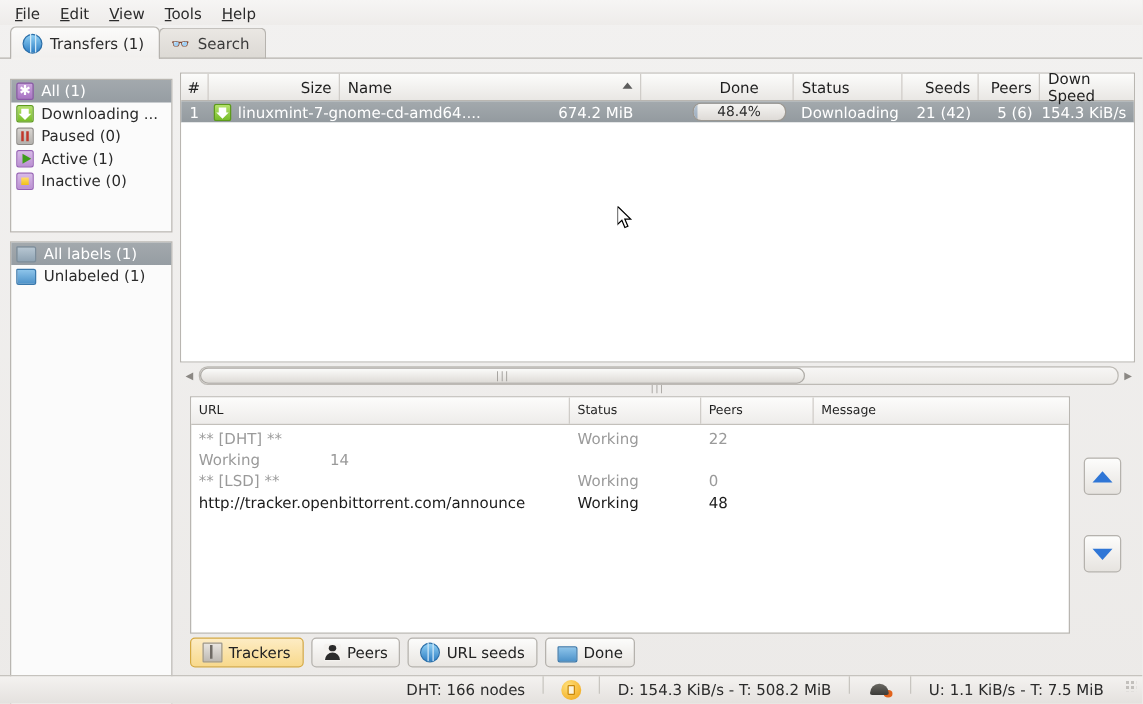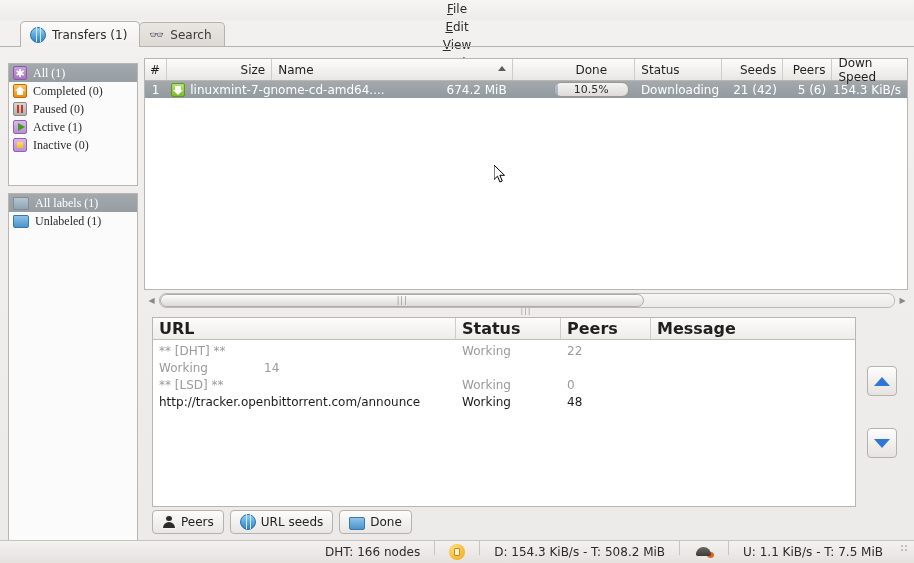--- a/index.html
+++ b/index.html
@@ -7,42 +7,42 @@
     width:914px;height:563px;overflow:hidden;
     font-family:"DejaVu Sans","Liberation Sans",sans-serif;
     font-size:12px;color:#222;
     background:#efefed;
     -webkit-font-smoothing:antialiased;
   }
   #app{position:relative;width:914px;height:563px;
        background:linear-gradient(#f2f1f0,#eceae8);}
 
   
-  .menubar{height:20px;display:flex;align-items:center;padding:0 4px;
-           background:linear-gradient(#f6f5f4,#eeecea);flex-direction:column;}
+  .menubar{height:20px;display:flex;align-items:flex-end;padding:0 4px;
+           background:linear-gradient(#f6f5f4,#eeecea);}
   .menu-item{padding:2px 8px;font-size:12px;color:#2b2b2b;line-height:14px;}
   .menu-item u{text-decoration:underline;}
 
   
-  .tabbar{height:27px;position:relative;padding-left:20px;
+  .tabbar{height:27px;position:relative;padding-left:8px;
           display:flex;align-items:flex-end;}
   .tabbar:after{content:"";position:absolute;left:0;right:0;bottom:0;height:1px;background:#b6b3ae;}
   .tab{height:24px;display:flex;align-items:center;gap:6px;
        padding:0 12px 0 9px;border:1px solid #b6b3ae;border-bottom:none;
        border-radius:5px 5px 0 0;position:relative;font-size:12px;color:#2b2b2b;}
   .tab.active{background:linear-gradient(#fbfbfa,#f1efed);z-index:3;height:25px;}
   .tab.active:after{content:"";position:absolute;left:0;right:0;bottom:-1px;height:2px;background:#f3f1ef;}
   .tab.inactive{background:linear-gradient(#eae7e3,#dcd9d4);margin-left:-1px;color:#3a3a3a;}
 
   
   .body-wrap{position:absolute;left:0;right:0;top:57px;bottom:26px;display:flex;}
 
   
   .sidebar{width:144px;padding:6px 6px 6px 8px;box-sizing:border-box;}
-  .side-panel{border:1px solid #b9b6b1;background:#fbfbfb;box-sizing:border-box;font-family:Liberation Serif, serif;}
+  .side-panel{border:1px solid #b9b6b1;background:#fbfbfb;box-sizing:border-box;}
   .side-panel.top{height:123px;}
   .side-panel.bottom{height:100%;margin-top:7px;}
   .side-row{height:18px;display:flex;align-items:center;gap:6px;padding:0 4px;font-size:12px;color:#2b2b2b;}
   .side-row.sel{background:linear-gradient(#a3a9ad,#969da3);color:#fff;}
   .ico{width:14px;height:14px;border-radius:2px;flex:0 0 14px;position:relative;
        box-sizing:border-box;}
   .ico-all{background:linear-gradient(#c9a2dc,#a974c4);border:1px solid #8b57a8;}
   .ico-all:after{content:"\2731";position:absolute;left:0;right:0;top:-2px;
        text-align:center;font-size:11px;color:#fff;line-height:16px;}
   .ico-dl{background:linear-gradient(#b5e26b,#78bd2a);border:1px solid #5d9a1c;}
@@ -107,21 +107,21 @@
             background:linear-gradient(#fbfbfa,#dedbd7);box-sizing:border-box;
             display:flex;align-items:center;justify-content:center;}
   .grip{font-size:8px;color:#9b9894;letter-spacing:1px;}
   .grip-c{text-align:center;font-size:8px;color:#a3a09c;letter-spacing:1px;height:8px;line-height:8px;}
 
   
   .lower{display:flex;flex:1;min-height:0;margin-top:2px;}
   .trk-frame{flex:1;border:1px solid #b9b6b1;background:#fff;box-sizing:border-box;
              display:flex;flex-direction:column;min-width:0;margin-left:8px;}
   .trk-hdr{display:flex;height:21px;background:linear-gradient(#fcfcfb,#eeecea);
-           border-bottom:1px solid #c3c0bb;font-size:16px;color:#1f1f1f;font-weight:bold;}
+           border-bottom:1px solid #c3c0bb;font-size:10px;color:#1f1f1f;}
   .trk-hdr .cell{display:flex;align-items:center;padding:0 6px;box-sizing:border-box;
                  border-right:1px solid #cfccc8;}
   .trk-hdr .cell:last-child{border-right:none;}
   .t-url{width:303px;}
   .t-status{width:105px;}
   .t-peers{width:90px;}
   .t-msg{flex:1;}
   .trk-row{display:flex;height:17px;font-size:12px;align-items:center;color:#9a9a9a;}
   .trk-row.strong{color:#1c1c1c;font-weight:normal;}
   .trk-row .cell{padding:0 6px;box-sizing:border-box;white-space:nowrap;overflow:hidden;}
@@ -207,22 +207,22 @@
 
   <div class="body-wrap">
 
     <div class="sidebar">
       <div class="side-panel top">
         <div class="side-row sel">
           <span class="ico ico-all"></span>
           <span>All (1)</span>
         </div>
         <div class="side-row">
-          <span class="ico ico-cp"></span>
-          <span>Completed (0)</span>
+          <span class="ico ico-dl"></span>
+          <span>Downloading ...</span>
         </div>
         <div class="side-row">
           <span class="ico ico-pa"></span>
           <span>Paused (0)</span>
         </div>
         <div class="side-row">
           <span class="ico ico-ac"></span>
           <span>Active (1)</span>
         </div>
         <div class="side-row">
@@ -263,21 +263,21 @@
         <div class="row">
           <div class="cell c-num">1</div>
           <div class="cell c-name">
             <span class="ico ico-dl"></span>
             <span>linuxmint-7-gnome-cd-amd64....</span>
           </div>
           <div class="cell c-size">674.2 MiB</div>
           <div class="cell c-done">
             <span class="pbar">
               <span class="fill" style="width: 3px;"></span>
-              <span class="txt">10.5%</span>
+              <span class="txt">48.4%</span>
             </span>
           </div>
           <div class="cell c-status">Downloading</div>
           <div class="cell c-seeds">21 (42)</div>
           <div class="cell c-peers">5 (6)</div>
           <div class="cell c-speed">154.3 KiB/s</div>
         </div>
 
         <div class="list-body"></div>
       </div>
@@ -332,20 +332,24 @@
           <div class="sqbtn">
             <span class="tri-up"></span>
           </div>
           <div class="sqbtn">
             <span class="tri-dn"></span>
           </div>
         </div>
       </div>
 
       <div class="btnrow">
+        <div class="pbtn active">
+          <span class="bi bi-trk"></span>
+          <span>Trackers</span>
+        </div>
         <div class="pbtn">
           <span class="bi bi-peer"></span>
           <span>Peers</span>
         </div>
         <div class="pbtn">
           <span class="bi bi-globe"></span>
           <span>URL seeds</span>
         </div>
         <div class="pbtn">
           <span class="bi-folder"></span>

